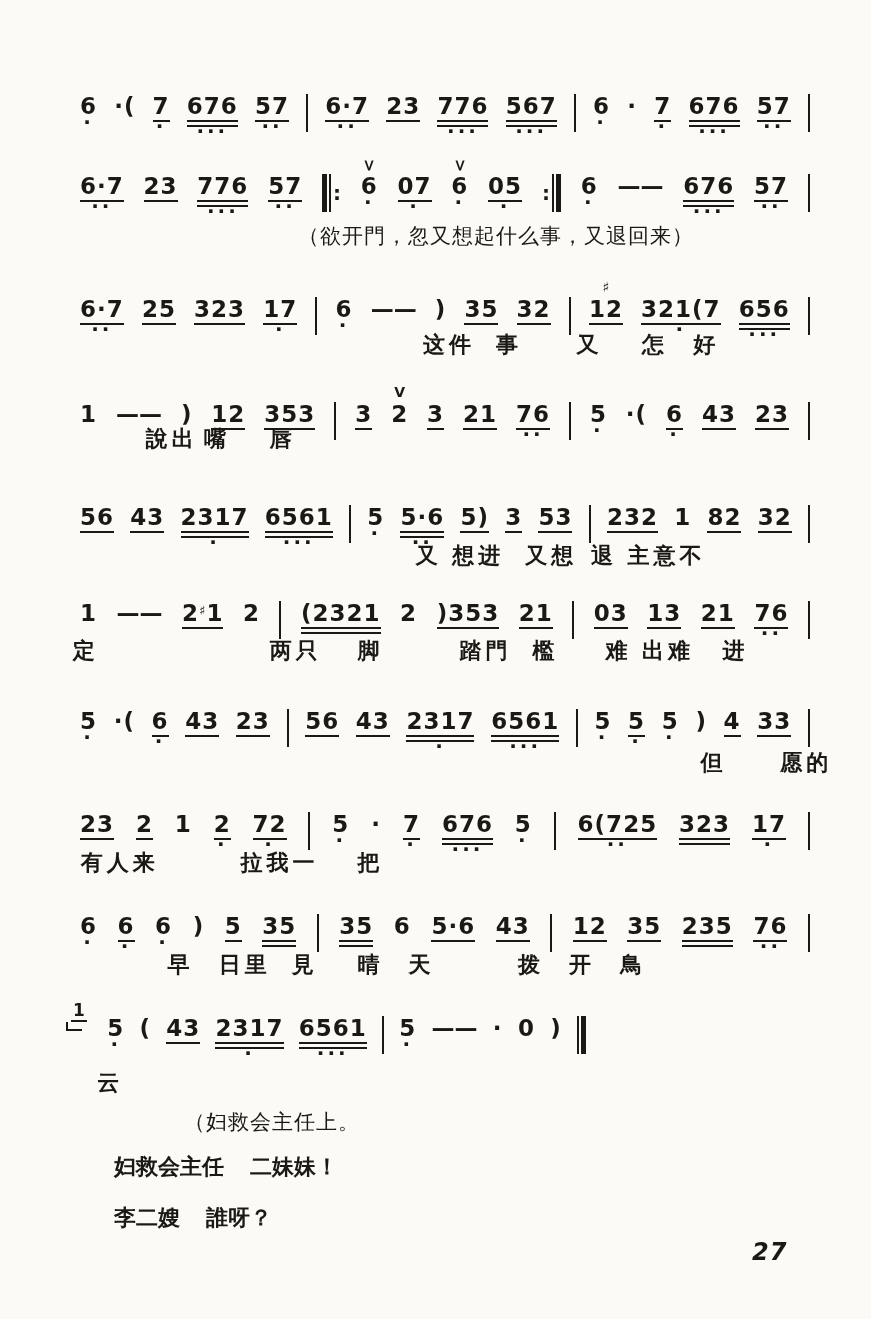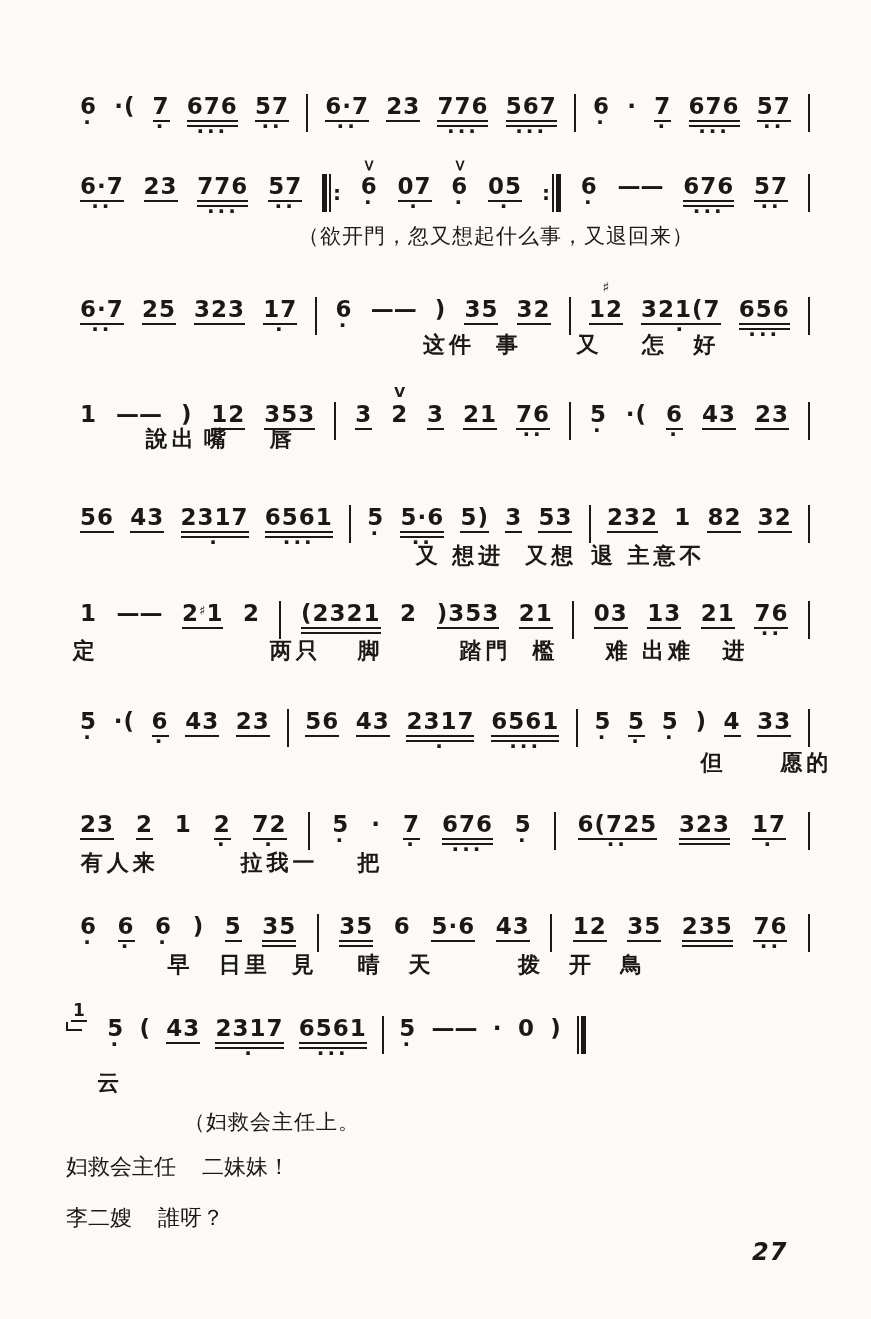--- a/index.html
+++ b/index.html
@@ -69,21 +69,21 @@
     letter-spacing:4px;
     font-family:"Liberation Serif",serif;
   }
   
   .direction{
     position:absolute;
     font-size:21px;
     letter-spacing:1px;
     white-space:nowrap;
   }
-  .dialog-row{position:absolute;white-space:nowrap;font-size:22px;font-weight:normal;}
+  .dialog-row{position:absolute;white-space:nowrap;font-size:22px;font-weight:bold;margin-left:48px;}
   .dialog-row .speaker{margin-right:26px;}
   .page-number{
     position:absolute;
     font-family:"DejaVu Sans",sans-serif;
     font-size:24px;font-weight:bold;font-style:italic;
     letter-spacing:1px;
   }
 </style>
 </head>
 <body>

